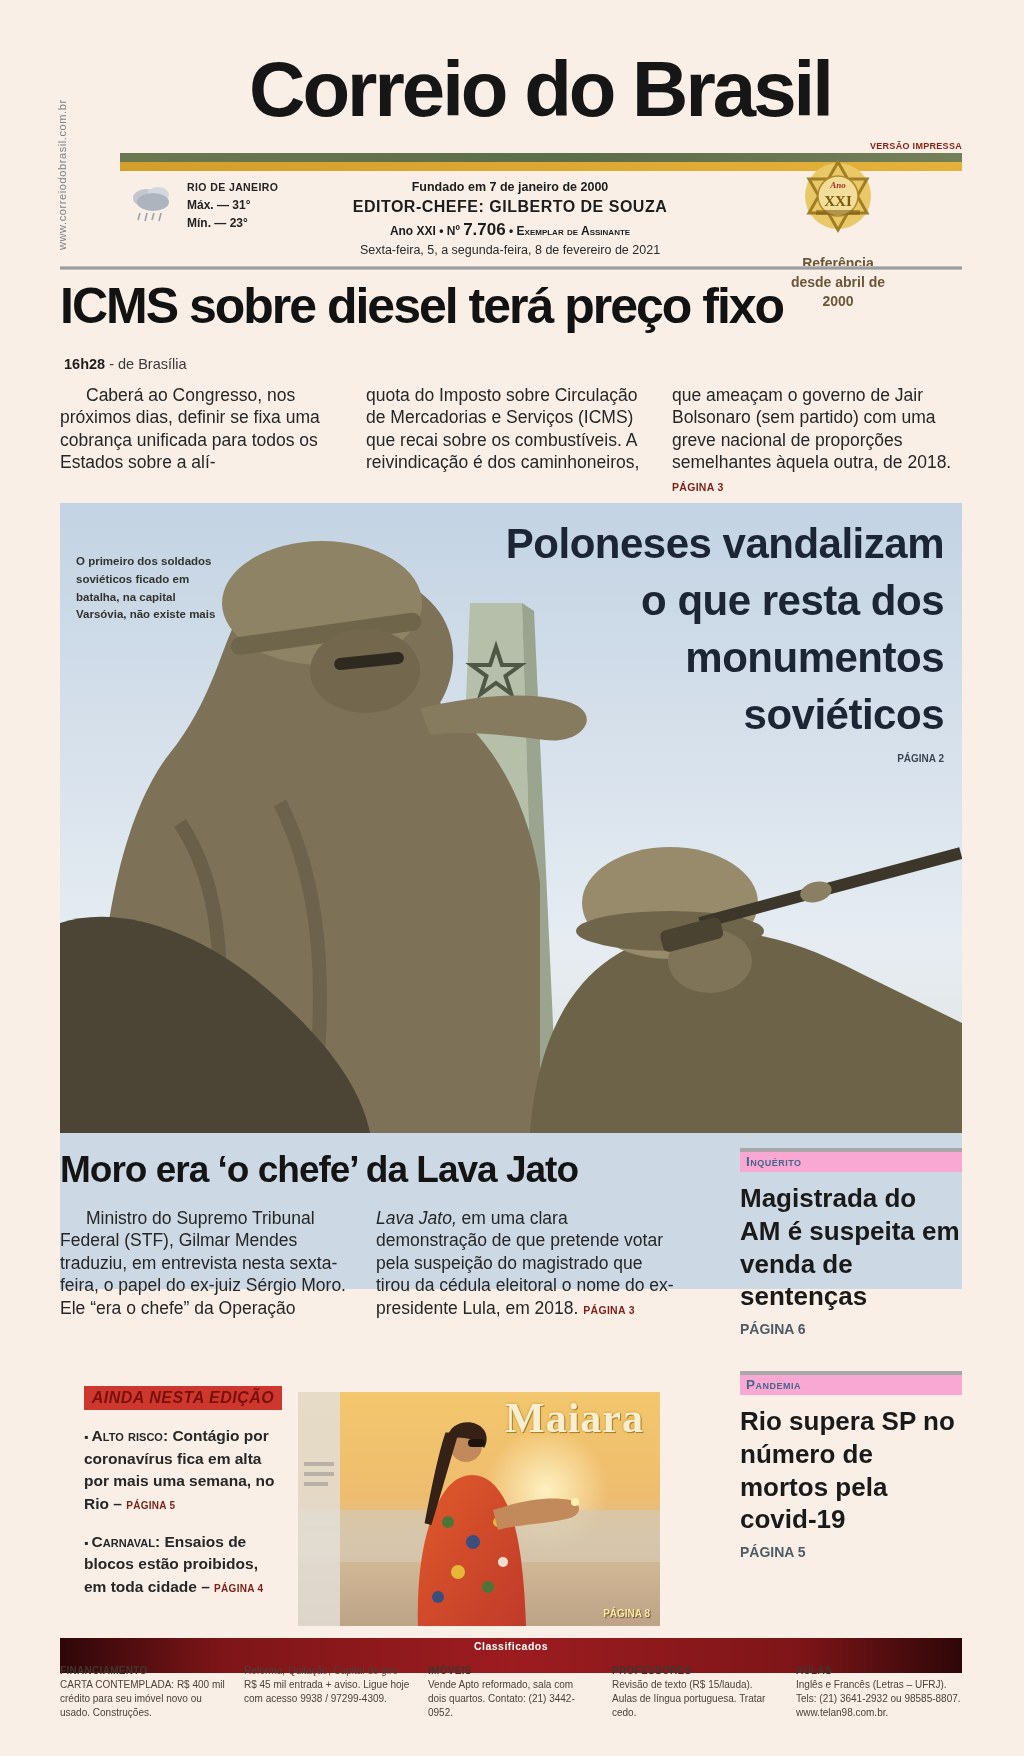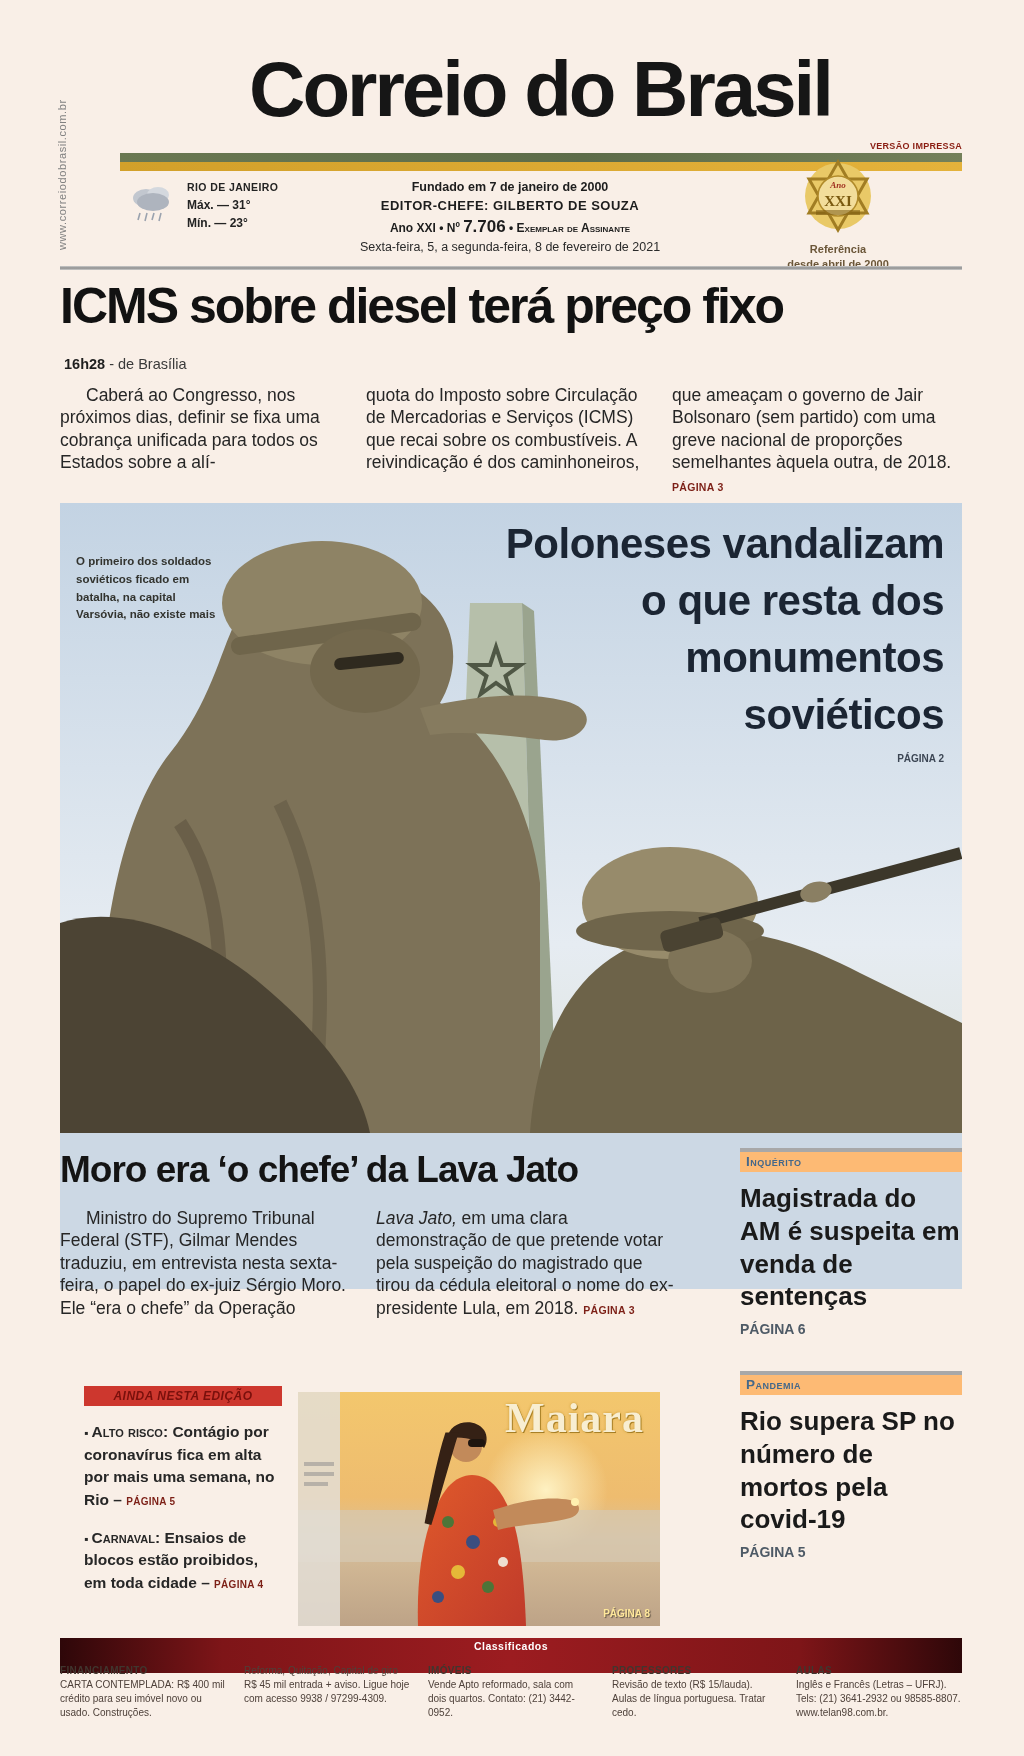--- a/index.html
+++ b/index.html
@@ -13,28 +13,28 @@
   .bar-green { height:9px; background:linear-gradient(90deg,#6a7852,#5d6c49 55%,#74805a); }
   .bar-gold  { height:9px; background:linear-gradient(90deg,#d2a02a,#e4b23b); }
   .version-label { position:absolute; right:62px; top:141px; font-size:9px; font-weight:bold; color:#8a1d12; letter-spacing:.3px; }
 
   .weather { position:absolute; left:126px; top:180px; display:flex; gap:9px; align-items:flex-start; }
   .weather-text { font-size:12px; font-weight:bold; color:#232323; line-height:1.5; }
   .weather-city { font-size:10.5px; letter-spacing:.4px; }
 
   .center-info { position:absolute; left:300px; top:180px; width:420px; text-align:center; color:#1d1d1d; }
   .ci-founded { font-size:12.5px; font-weight:bold; margin-bottom:4px; }
-  .ci-editor { font-size:13px; font-weight:bold; letter-spacing:.5px; margin-bottom:4px; }
+  .ci-editor { font-size:16px; font-weight:bold; letter-spacing:.5px; margin-bottom:4px; }
   .ci-edition { font-size:12px; font-weight:bold; }
   .ci-edition .num { font-size:17px; }
   .ci-edition .sub { font-variant:small-caps; }
   .ci-date { font-size:12.5px; margin-top:3px; color:#2a2a2a; }
 
   .badge { position:absolute; left:782px; top:156px; width:112px; text-align:center; }
-  .badge-cap { font-size:11px; font-weight:bold; color:#6b5638; line-height:1.35; margin-top:2px; }
+  .badge-cap { font-size:14px; font-weight:bold; color:#6b5638; line-height:1.35; margin-top:14px; }
 
   .rule-top { position:absolute; left:60px; top:266px; width:902px; height:4px; background:linear-gradient(180deg,#cccccc,#8d8d8d 50%,#cccccc); }
 
   
   .lead-headline { position:absolute; left:60px; top:277px; width:902px; font-size:50px; font-weight:bold; letter-spacing:-2px; color:#121212; }
   .lead-byline { position:absolute; left:64px; top:356px; font-size:14.5px; color:#3a3a3a; }
   .lead-byline .time { font-weight:bold; color:#1e1e1e; }
   .cols { display:flex; gap:16px; font-size:17.5px; line-height:1.28; color:#262626; }
   .cols .col { flex:1; }
   .lead-cols { position:absolute; left:60px; top:384px; width:902px; }
@@ -50,27 +50,27 @@
   .ph-pref { margin-top:10px; font-size:10px; font-weight:bold; color:#3c4654; }
 
   
   .moro-headline { position:absolute; left:60px; top:1149px; font-size:37px; font-weight:bold; letter-spacing:-1px; color:#141414; }
   .moro-cols { position:absolute; left:60px; top:1207px; width:616px; }
   .italic { font-style:italic; }
 
   
   .sidebar { position:absolute; left:740px; top:1148px; width:222px; }
   .sb-section + .sb-section { margin-top:34px; }
-  .kick { border-top:4px solid #a8a8a8; background:#fdba74; padding:2px 6px 3px; font-weight:bold; color:#44688a; font-size:13.5px; font-variant:small-caps; letter-spacing:.5px; }
+  .kick { border-top:4px solid #a8a8a8; background:#f9a8d4; padding:2px 6px 3px; font-weight:bold; color:#44688a; font-size:13.5px; font-variant:small-caps; letter-spacing:.5px; }
   .sb-head { font-size:26px; font-weight:bold; line-height:1.26; color:#1a1a1a; margin:10px 0 8px; }
   .sb-pref { font-size:14px; font-weight:bold; color:#4e5a66; }
 
   
   .edition-box { position:absolute; left:84px; top:1386px; width:198px; }
-  .eb-title { background:#cd372e; color:#7a100c; font-weight:bold; font-style:italic; font-size:12px; text-align:center; padding:3px 0; letter-spacing:.5px; }
+  .eb-title { background:#cd372e; color:#7a100c; font-weight:bold; font-style:italic; font-size:16px; text-align:center; padding:3px 0; letter-spacing:.5px; }
   .eb-item { margin-top:15px; font-size:15.5px; font-weight:bold; line-height:1.46; color:#272727; }
   .eb-item::before { content:"▪ "; font-size:12px; }
   .eb-tag { font-variant:small-caps; }
   .eb-pref { font-size:10px; color:#7c1f16; }
 
   
   .celebrity { position:absolute; left:298px; top:1392px; width:362px; height:234px; overflow:hidden; background:#e8b768; }
   .celebrity svg { position:absolute; left:0; top:0; }
   .celeb-name { position:absolute; right:16px; top:2px; font-family:"Liberation Serif", serif; font-size:42px; font-weight:bold; color:#f8eed2; letter-spacing:1px; text-shadow:0 0 3px #c89a33, 1px 1px 0 #9a7522; }
   .celeb-lines { position:absolute; right:10px; top:78px; text-align:right; font-size:14.5px; font-weight:bold; color:#fffbe9; line-height:1.3; text-shadow:1px 1px 2px rgba(90,60,10,.85); }

